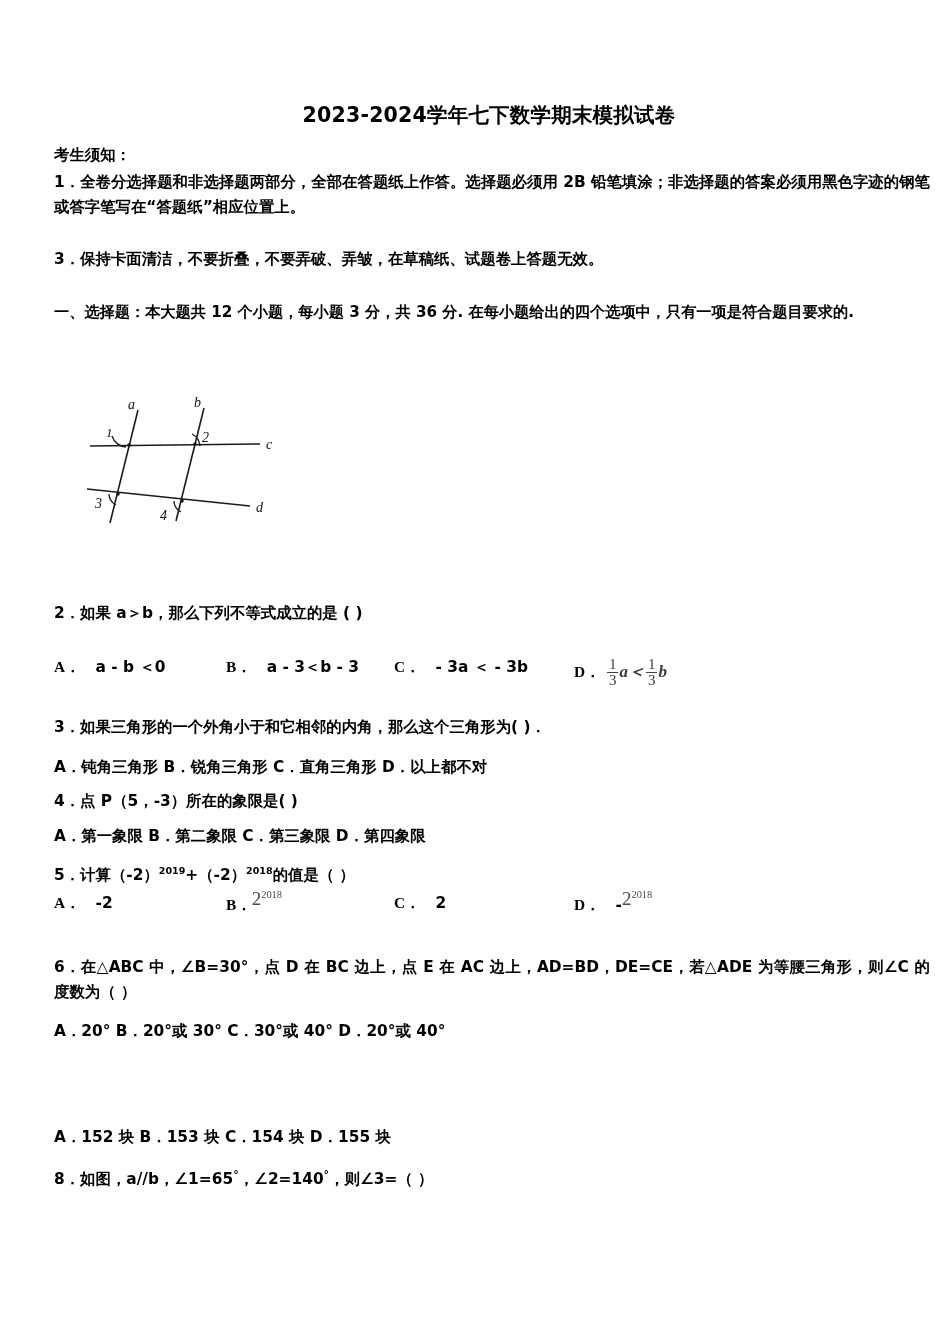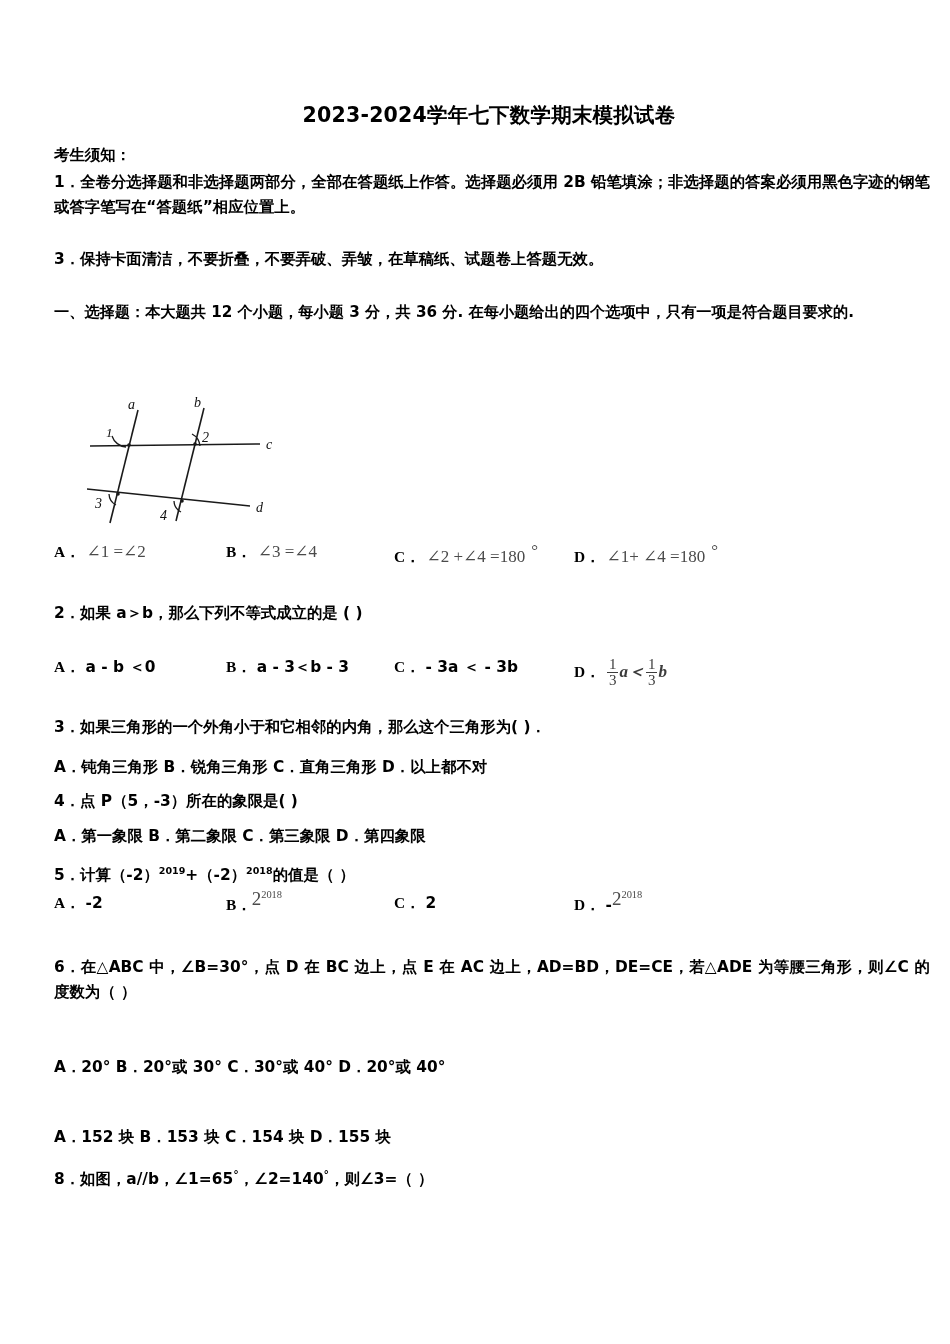--- a/index.html
+++ b/index.html
@@ -54,21 +54,21 @@
   
   .q { font-size: 15.4px; }
   .q1-stem  { top: 332px; }
   .q2-stem  { top: 601px; }
   .q3-stem  { top: 715px; }
   .q3-opts  { top: 755px; }
   .q4-stem  { top: 789px; }
   .q4-opts  { top: 824px; }
   .q5-stem  { top: 858px; }
   .q6-stem  { top: 955px; }
-  .q6-opts  { top: 1019px; margin-top: 36px; }
+  .q6-opts  { top: 1019px; }
   .q7-stem  { top: 1056px; }
   .q7-opts  { top: 1125px; }
   .q8-stem  { top: 1162px; }
 
   
   .mi {
     font-family: "Liberation Serif", "DejaVu Serif", serif;
     font-style: italic;
     font-weight: normal;
     font-size: 15px;
@@ -102,21 +102,21 @@
     font-style: normal;
     font-weight: normal;
     font-size: 17px;
     color: #4a4a4a;
     margin-left: 6px;
   }
   .opt .mathb {
     font-family: "DejaVu Sans","Liberation Sans",sans-serif;
     font-weight: bold;
     font-size: 15.4px;
-    margin-left: 5px;
+    margin-left: 15px;
   }
 
   
   .q1-opts { top: 541px; }
   .q1-opts .o-a { left: 0px; }
   .q1-opts .o-b { left: 172px; }
   .q1-opts .o-c { left: 340px; }
   .q1-opts .o-d { left: 520px; }
 
   
@@ -207,26 +207,20 @@
       <text x="184" y="59" font-family="Liberation Serif, serif" font-style="italic" font-size="14" fill="#111">c</text>
       <text x="174" y="122" font-family="Liberation Serif, serif" font-style="italic" font-size="14" fill="#111">d</text>
 
       <text x="24" y="47" font-family="Liberation Serif, serif" font-style="italic" font-size="13" fill="#111">1</text>
       <text x="120" y="52" font-family="Liberation Serif, serif" font-style="italic" font-size="14" fill="#111">2</text>
       <text x="13" y="118" font-family="Liberation Serif, serif" font-style="italic" font-size="14" fill="#111">3</text>
       <text x="78" y="130" font-family="Liberation Serif, serif" font-style="italic" font-size="14" fill="#111">4</text>
     </svg>
   </div>
 
-  <div class="optrow q1-opts">
-    <span class="opt o-a"><span class="lbl">A．</span><span class="math">∠1 =∠2</span></span>
-    <span class="opt o-b"><span class="lbl">B．</span><span class="math">∠3 =∠4</span></span>
-    <span class="opt o-c"><span class="lbl">C．</span><span class="math">∠2 +∠4 =180</span><span class="math deg">°</span></span>
-    <span class="opt o-d"><span class="lbl">D．</span><span class="math">∠1+ ∠4 =180</span><span class="math deg">°</span></span>
-  </div>
 
   <div class="blk q q2-stem">
     <span>2．</span><span>如果 a＞b，那么下列不等式成立的是 (      )</span>
   </div>
   <div class="optrow q2-opts">
     <span class="opt o-a"><span class="lbl">A．</span><span class="mathb">a - b ＜0</span></span>
     <span class="opt o-b"><span class="lbl">B．</span><span class="mathb">a - 3＜b - 3</span></span>
     <span class="opt o-c"><span class="lbl">C．</span><span class="mathb">- 3a ＜ - 3b</span></span>
     <span class="opt o-d">
       <span class="lbl">D．</span>

